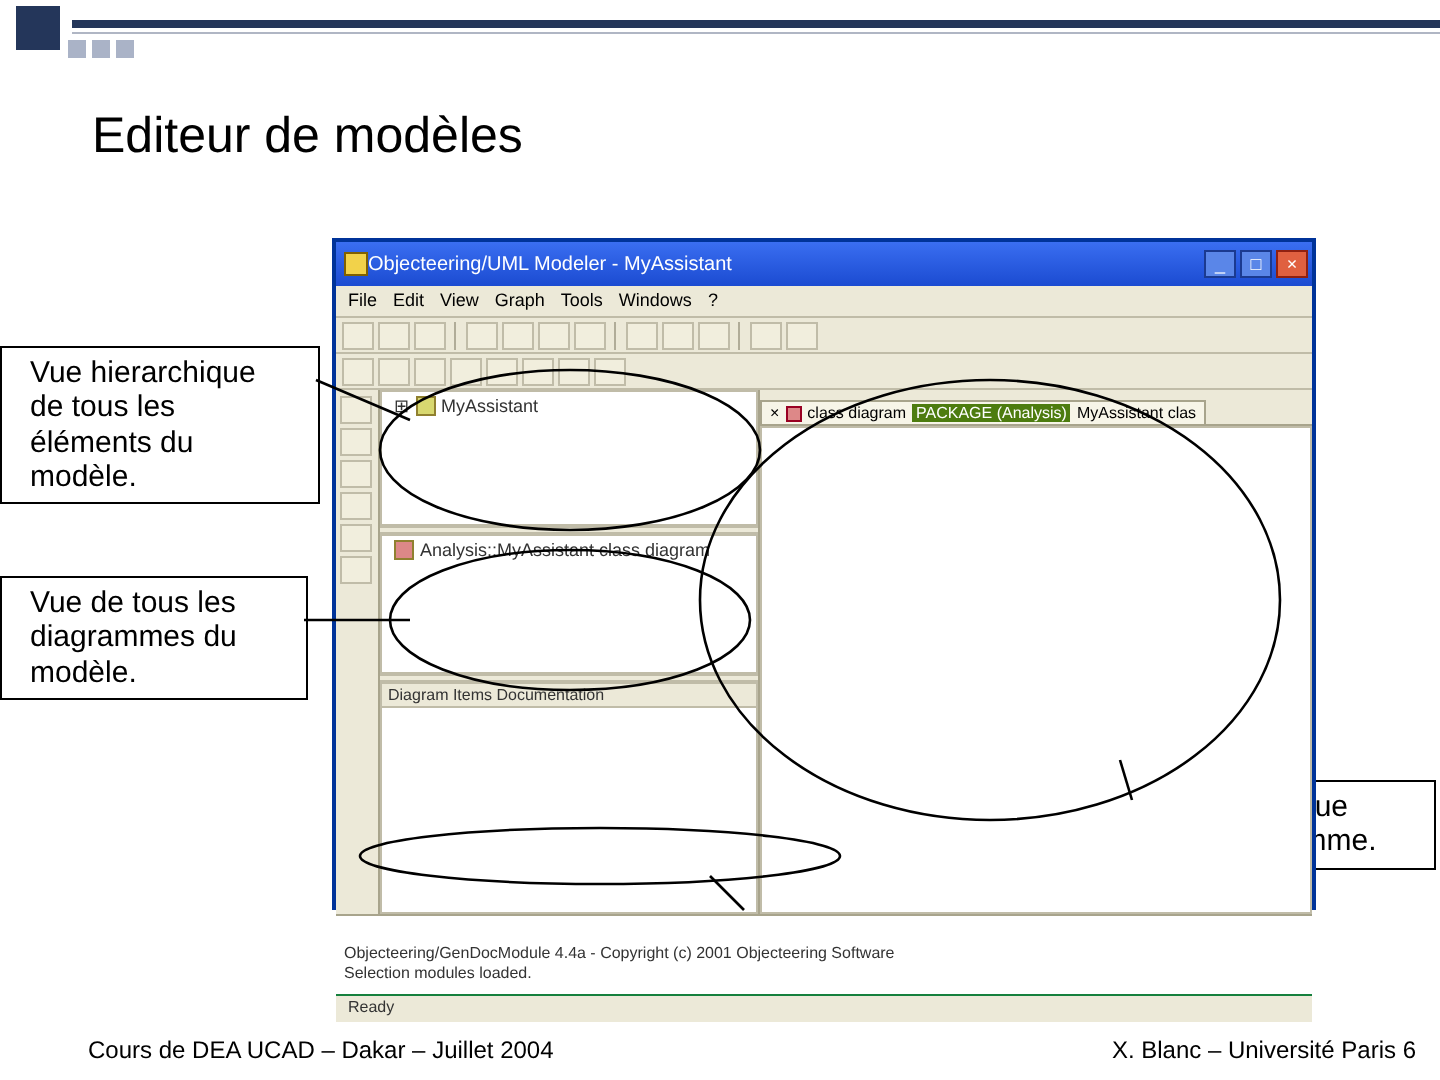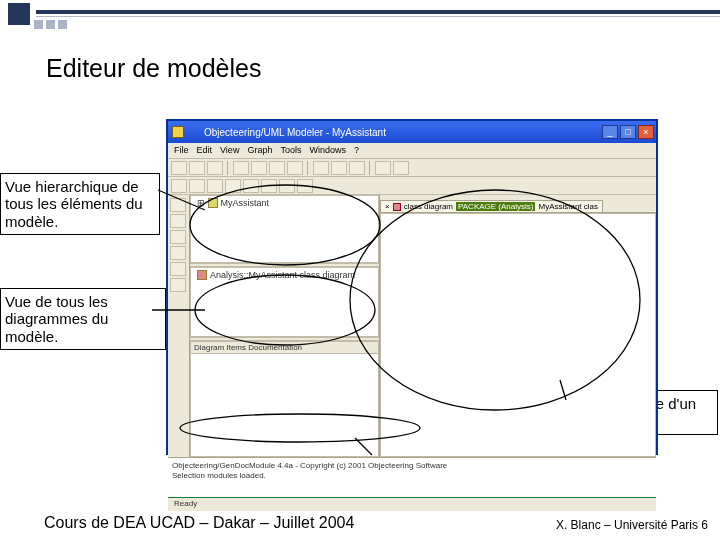--- a/index.html
+++ b/index.html
@@ -10,37 +10,37 @@
   .topbar .dark { position: absolute; left: 8px; top: 3px; width: 22px; height: 22px; background: #24365a; }
   .topbar .line1 { position: absolute; left: 36px; top: 10px; right: 0; height: 4px; background: #24365a; }
   .topbar .line2 { position: absolute; left: 36px; top: 16px; right: 0; height: 1px; background: #b0b6c4; }
   .topbar .sq { position: absolute; width: 9px; height: 9px; background: #aab3c7; }
   .s1 { left: 34px; top: 20px; }
   .s2 { left: 46px; top: 20px; }
   .s3 { left: 58px; top: 20px; }
 
   .title { position: absolute; left: 46px; top: 54px; font-size: 25px; color: #000; }
 
-  .callout { position: absolute; background: #fff; border: 1.5px solid #000; padding: 4px 4px; font-size: 15px; line-height: 1.15; }
+  .callout { position: absolute; background: #fff; border: 1.5px solid #000; padding: 4px 14px; font-size: 15px; line-height: 1.15; }
   .c1 { left: 0; top: 173px; width: 160px; }
-  .c2 { left: 0; top: 288px; width: 166px; }
+  .c2 { left: 0; top: 288px; width: 154px; }
   .c3 { left: 336px; top: 454px; }
   .c4 { left: 562px; top: 390px; width: 156px; }
 
   
   .appwin {
     position: absolute; left: 166px; top: 119px; width: 492px; height: 336px;
     border: 2px solid #003399; background: #ece9d8;
   }
   .app-titlebar {
     height: 22px; background: linear-gradient(#3a6ef1,#1b4bd1);
     display: flex; align-items: center; justify-content: space-between;
     padding: 0 2px; color: #fff; font-size: 10px;
   }
-  .app-titlebar .left { display: flex; align-items: center; gap: 20px; padding-left: 2px; }
+  .app-titlebar .left { display: flex; align-items: center; gap: 0; padding-left: 2px; }
   .app-ico { width: 12px; height: 12px; background: #f2d24a; border: 1px solid #806000; }
   .winbtns { display: flex; gap: 2px; }
   .winbtn { width: 16px; height: 14px; background: #5a86e8; border: 1px solid #1b3a90; color:#fff; font-size:9px; display:flex;align-items:center;justify-content:center; }
   .winbtn.close { background: #e06040; border-color:#902010; }
 
   .menubar { height: 16px; background: #ece9d8; border-bottom: 1px solid #c0bca8; font-size: 9px; color: #000; display: flex; gap: 8px; padding: 2px 6px; }
 
   .toolbar { height: 18px; background: #ece9d8; border-bottom: 1px solid #c0bca8; display:flex; align-items:center; gap:2px; padding: 0 3px; }
   .tbtn { width: 16px; height: 14px; background: #f1eedd; border: 1px solid #c0bca8; }
   .tsep { width: 2px; height: 14px; border-left:1px solid #b0ac98; margin: 0 2px; }
@@ -56,28 +56,28 @@
   .pane .item { display:flex; align-items:center; gap:3px; padding: 2px 6px; }
   .pane .item .ico { width:10px; height:10px; background:#d8d870; border:1px solid #908030; }
   .splitter { height: 4px; background:#ece9d8; border-top:1px solid #c0bca8; border-bottom:1px solid #c0bca8; }
 
   .rightcol { flex: 1; display:flex; flex-direction:column; }
   .doctabbar { height: 18px; background:#ece9d8; border-bottom:1px solid #a8a48c; display:flex; align-items:flex-end; font-size:8px; }
   .doctab { background:#f7f5e8; border:1px solid #a8a48c; border-bottom:none; padding:1px 4px; display:flex; gap:3px; align-items:center; }
   .doctab .x { color:#000; font-size:8px; }
   .canvas { flex:1; background:#fff; border:1px solid #c0bca8; margin:0; position:relative; }
 
-  .console-area { height: 40px; border-top:1px solid #a8a48c; background:#fff; font-size:8px; color:#333; padding:3px 4px; line-height:1.2; overflow:hidden; }
+  .console-area { height: 40px; border-top:1px solid #a8a48c; background:#fff; font-size:8px; color:#333; padding:14px 4px; line-height:1.2; overflow:hidden; }
 
   .statusbar { height: 14px; background:#ece9d8; border-top:1px solid #15803d; font-size:8px; color:#333; padding:1px 6px; }
 
   
   svg.anno { position:absolute; left:0; top:0; width:720px; height:540px; pointer-events:none; }
 
-  .footer-left { position:absolute; left: 44px; bottom: 8px; font-size:16px; color:#000; }
+  .footer-left { position:absolute; left: 44px; bottom: 8px; font-size:12px; color:#000; }
   .footer-right { position:absolute; right: 12px; bottom: 8px; font-size:12px; color:#000; }
 </style>
 </head>
 <body>
 
 <div class="topbar">
   <div class="dark"></div>
   <div class="line1"></div>
   <div class="line2"></div>
   <div class="sq s1"></div>

